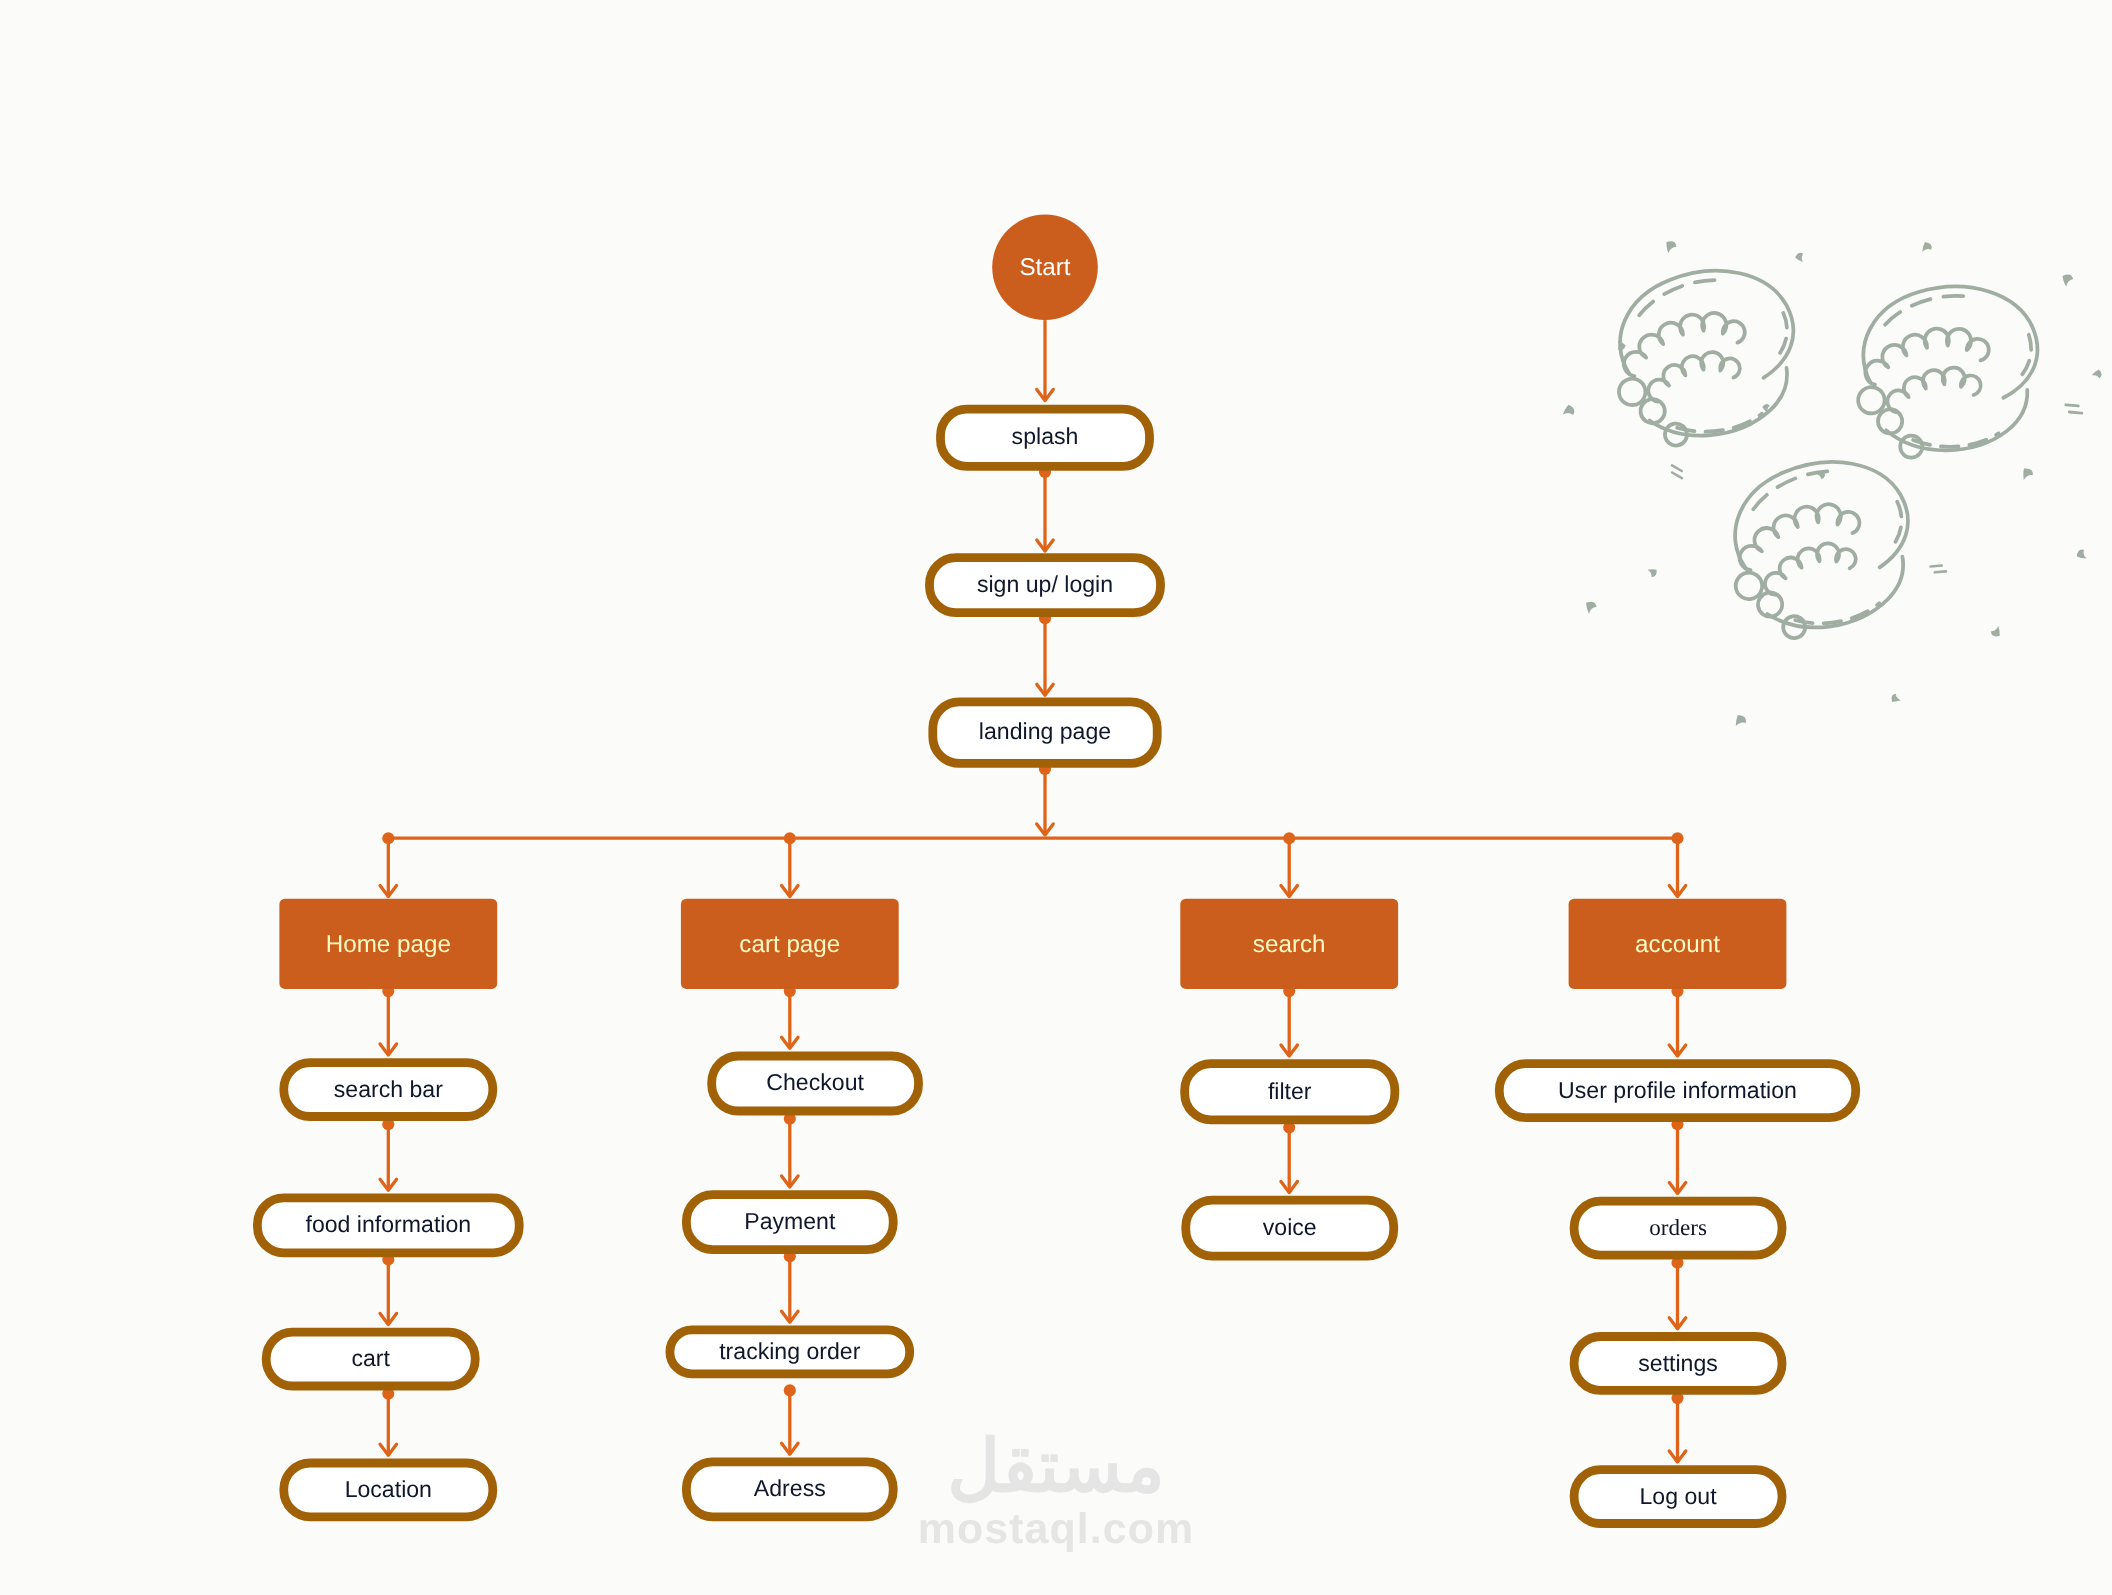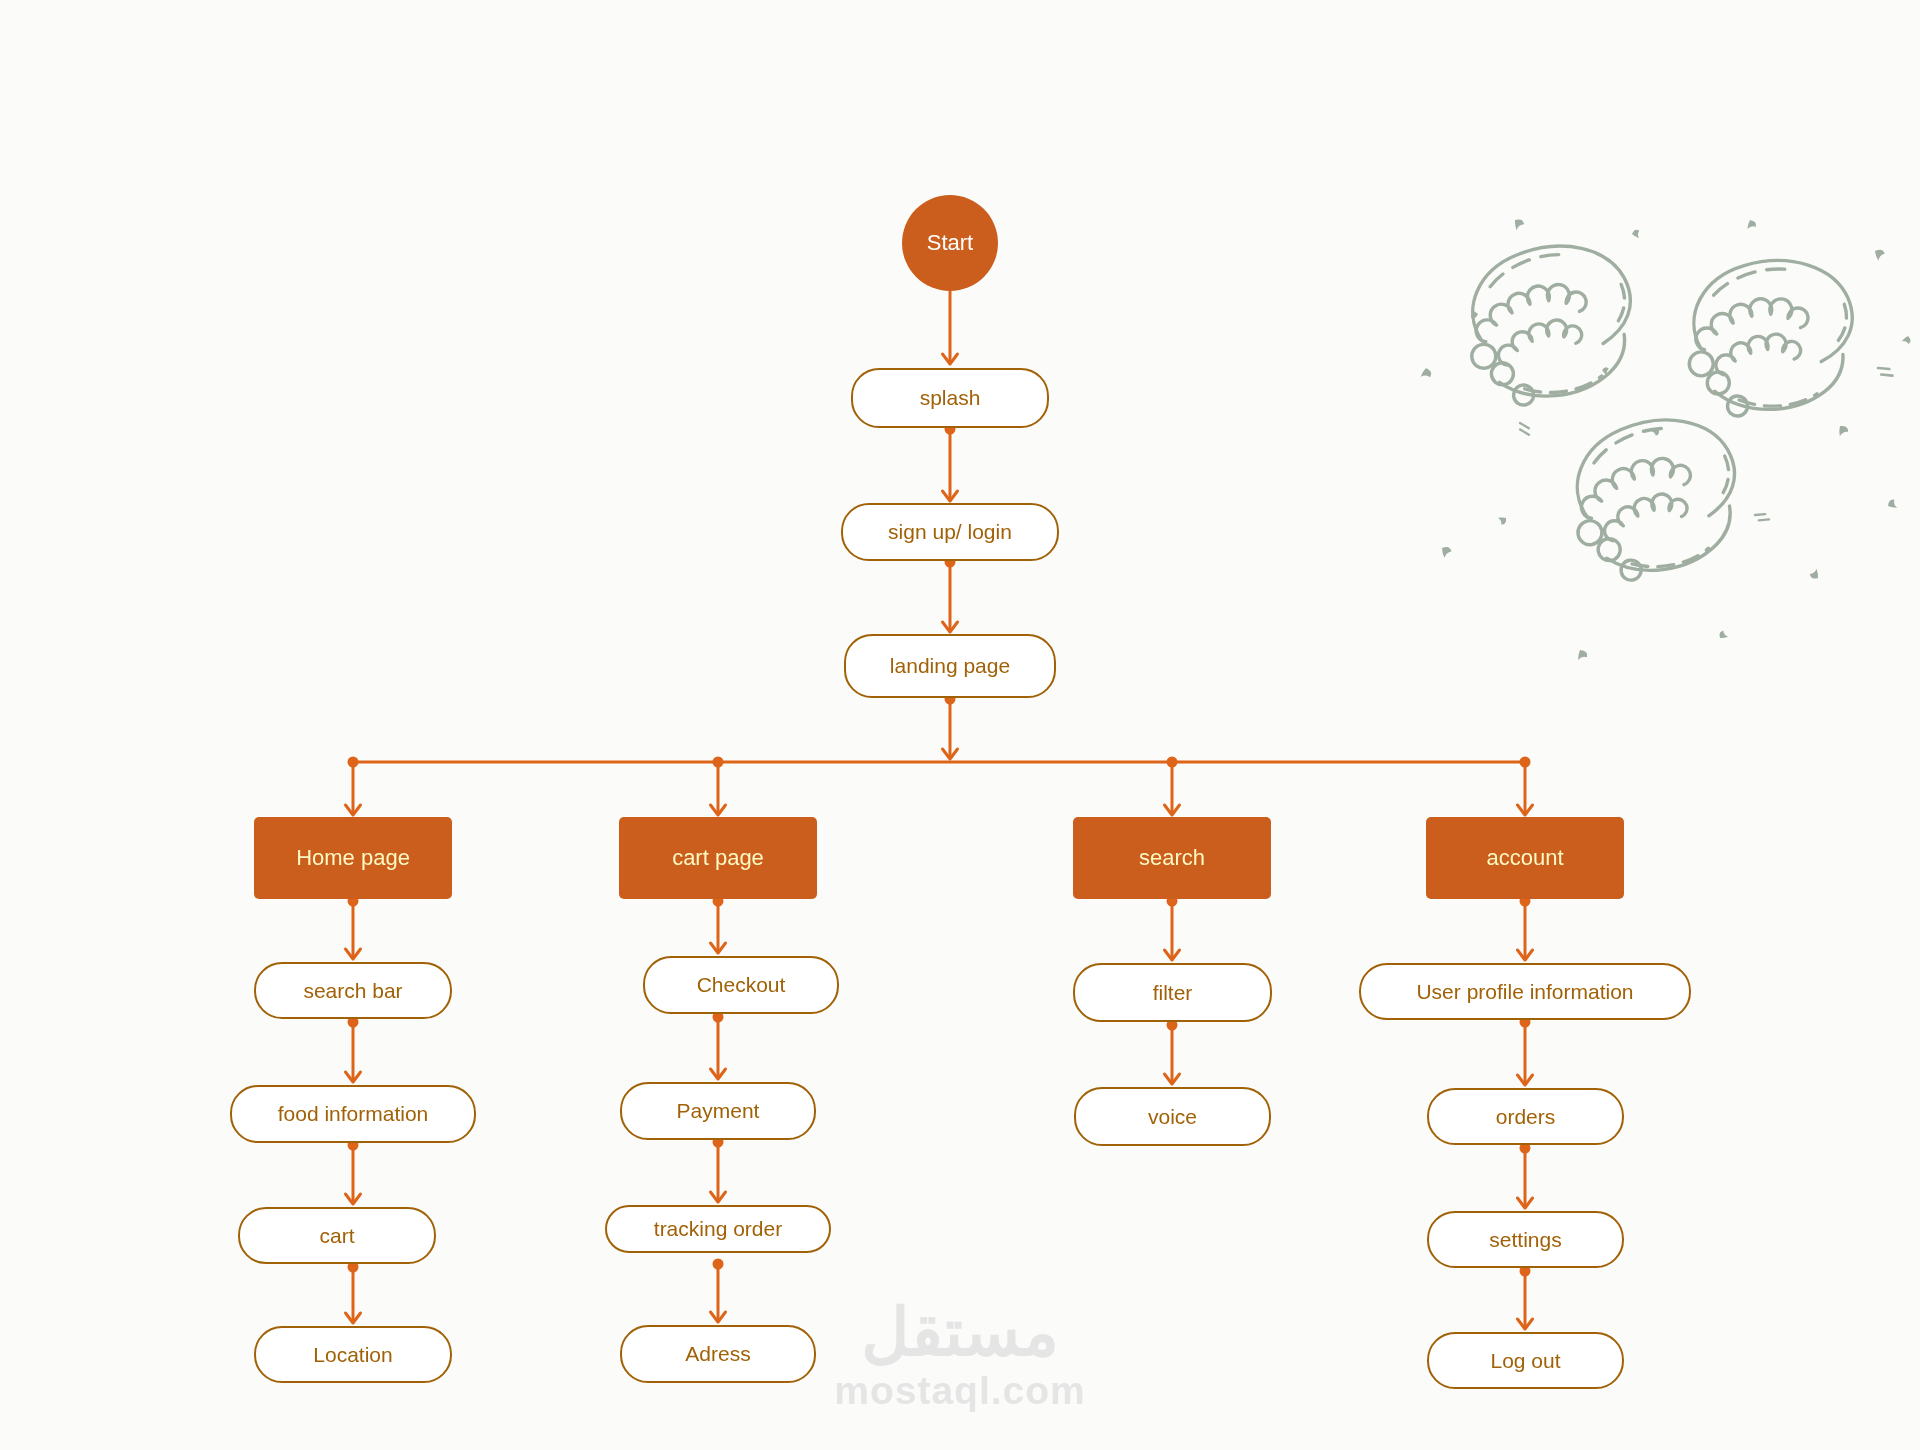--- a/index.html
+++ b/index.html
@@ -18,22 +18,22 @@
     white-space:nowrap;
   }
 
   
   #connectors{position:absolute;left:0;top:0;pointer-events:none;}
 
   
   .node{
     position:absolute;display:flex;align-items:center;justify-content:center;
     box-sizing:border-box;text-align:center;
-    background:#FFFFFF;border:2px solid #a16207;border-radius:28px;
-    color:#a16207;font-size:21px;line-height:1.1;
+    background:#FFFFFF;border:8px solid #a16207;border-radius:28px;
+    color:#0f172a;font-size:21px;line-height:1.1;
   }
   .node.primary{
     background:#CB5E1C;border:none;border-radius:5px;
     color:#fef9c3;font-size:22px;
   }
   .node.start{
     width:96px;height:96px;border-radius:50%;
     background:#CB5E1C;border:none;color:#FFFFFF;font-size:22px;
   }
 
@@ -54,21 +54,21 @@
 
   #n-checkout {left:620px;top:956px; width:196px;height:58px;margin-left:23px;}
   #n-payment  {left:620px;top:1082px;width:196px;height:58px;}
   #n-tracking {left:605px;top:1205px;width:226px;height:48px;text-align:center;}
   #n-adress   {left:620px;top:1325px;width:196px;height:58px;}
 
   #n-filter   {left:1073px;top:963px; width:199px;height:59px;}
   #n-voice    {left:1074px;top:1087px;width:197px;height:59px;}
 
   #n-upi      {left:1359px;top:963px; width:332px;height:57px;}
-  #n-orders   {left:1427px;top:1088px;width:197px;height:57px;}
+  #n-orders   {left:1427px;top:1088px;width:197px;height:57px;font-family:Liberation Serif, serif;}
   #n-settings {left:1427px;top:1211px;width:197px;height:57px;}
   #n-logout   {left:1427px;top:1332px;width:197px;height:57px;}
 
   
   .sketch{position:absolute;left:1420px;top:218px;color:#9FAEA1;pointer-events:none;}
 
   
   .watermark{
     position:absolute;left:960px;top:1298px;transform:translateX(-50%);
     text-align:center;color:#E5E5E5;pointer-events:none;white-space:nowrap;

